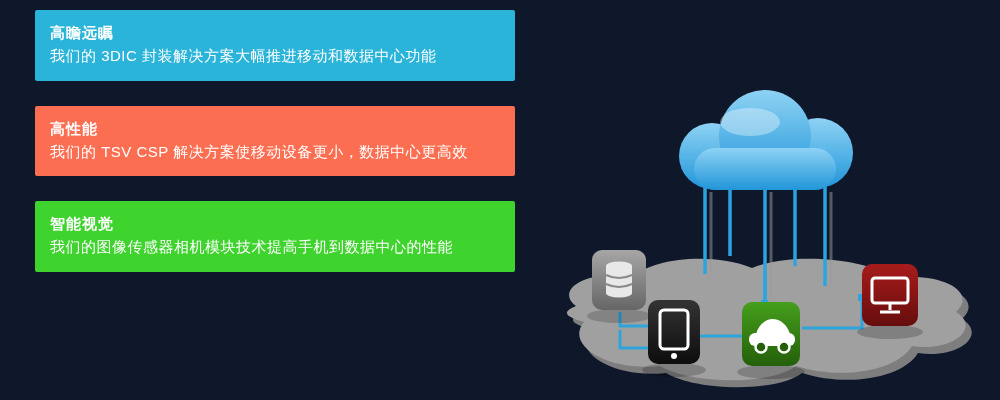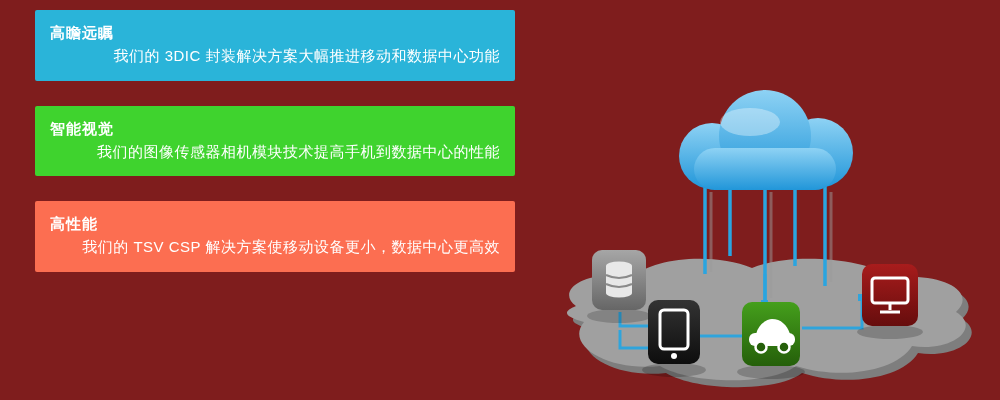--- a/index.html
+++ b/index.html
@@ -6,21 +6,21 @@
   html, body { width: 1000px; height: 400px; }
   body {
     font-family: "Liberation Sans", sans-serif;
     background: #ffffff;
     overflow: hidden;
   }
   .page {
     position: relative;
     width: 1000px;
     height: 400px;
-    background: #7f1d1d;
+    background: #0f172a;
   }
   
   .banners {
     position: absolute;
     left: 35px;
     top: 10px;
     display: flex;
     flex-direction: column;
     gap: 25px;
   }
@@ -35,21 +35,20 @@
   }
   .banner-title {
     font-size: 15px;
     font-weight: 700;
     letter-spacing: 1px;
   }
   .banner-text {
     font-size: 15px;
     font-weight: 400;
     letter-spacing: 0.5px;
-    text-align: right;
   }
   
   .headline {
     position: absolute;
     left: 600px;
     top: 18px;
     width: 360px;
     text-align: center;
     font-family: "DejaVu Serif", serif;
     font-size: 44px;
@@ -72,28 +71,28 @@
 
 <div class="page">
 
   <div class="banners">
 
     <div class="banner" style="background: rgb(42, 180, 217);">
       <div class="banner-title">高瞻远瞩</div>
       <div class="banner-text">我们的 3DIC 封装解决方案大幅推进移动和数据中心功能</div>
     </div>
 
+    <div class="banner" style="background: rgb(252, 110, 81);">
+      <div class="banner-title">高性能</div>
+      <div class="banner-text">我们的 TSV CSP 解决方案使移动设备更小，数据中心更高效</div>
+    </div>
+
     <div class="banner" style="background: rgb(63, 211, 46);">
       <div class="banner-title">智能视觉</div>
       <div class="banner-text">我们的图像传感器相机模块技术提高手机到数据中心的性能</div>
-    </div>
-
-    <div class="banner" style="background: rgb(252, 110, 81);">
-      <div class="banner-title">高性能</div>
-      <div class="banner-text">我们的 TSV CSP 解决方案使移动设备更小，数据中心更高效</div>
     </div>
 
   </div>
 
 
   <svg class="illustration" viewBox="0 0 460 340" aria-hidden="true">
     <defs>
       <linearGradient id="cloudGrad" x1="0" y1="0" x2="0" y2="1">
         <stop offset="0" stop-color="#8ed2f4"></stop>
         <stop offset="1" stop-color="#2196d9"></stop>

